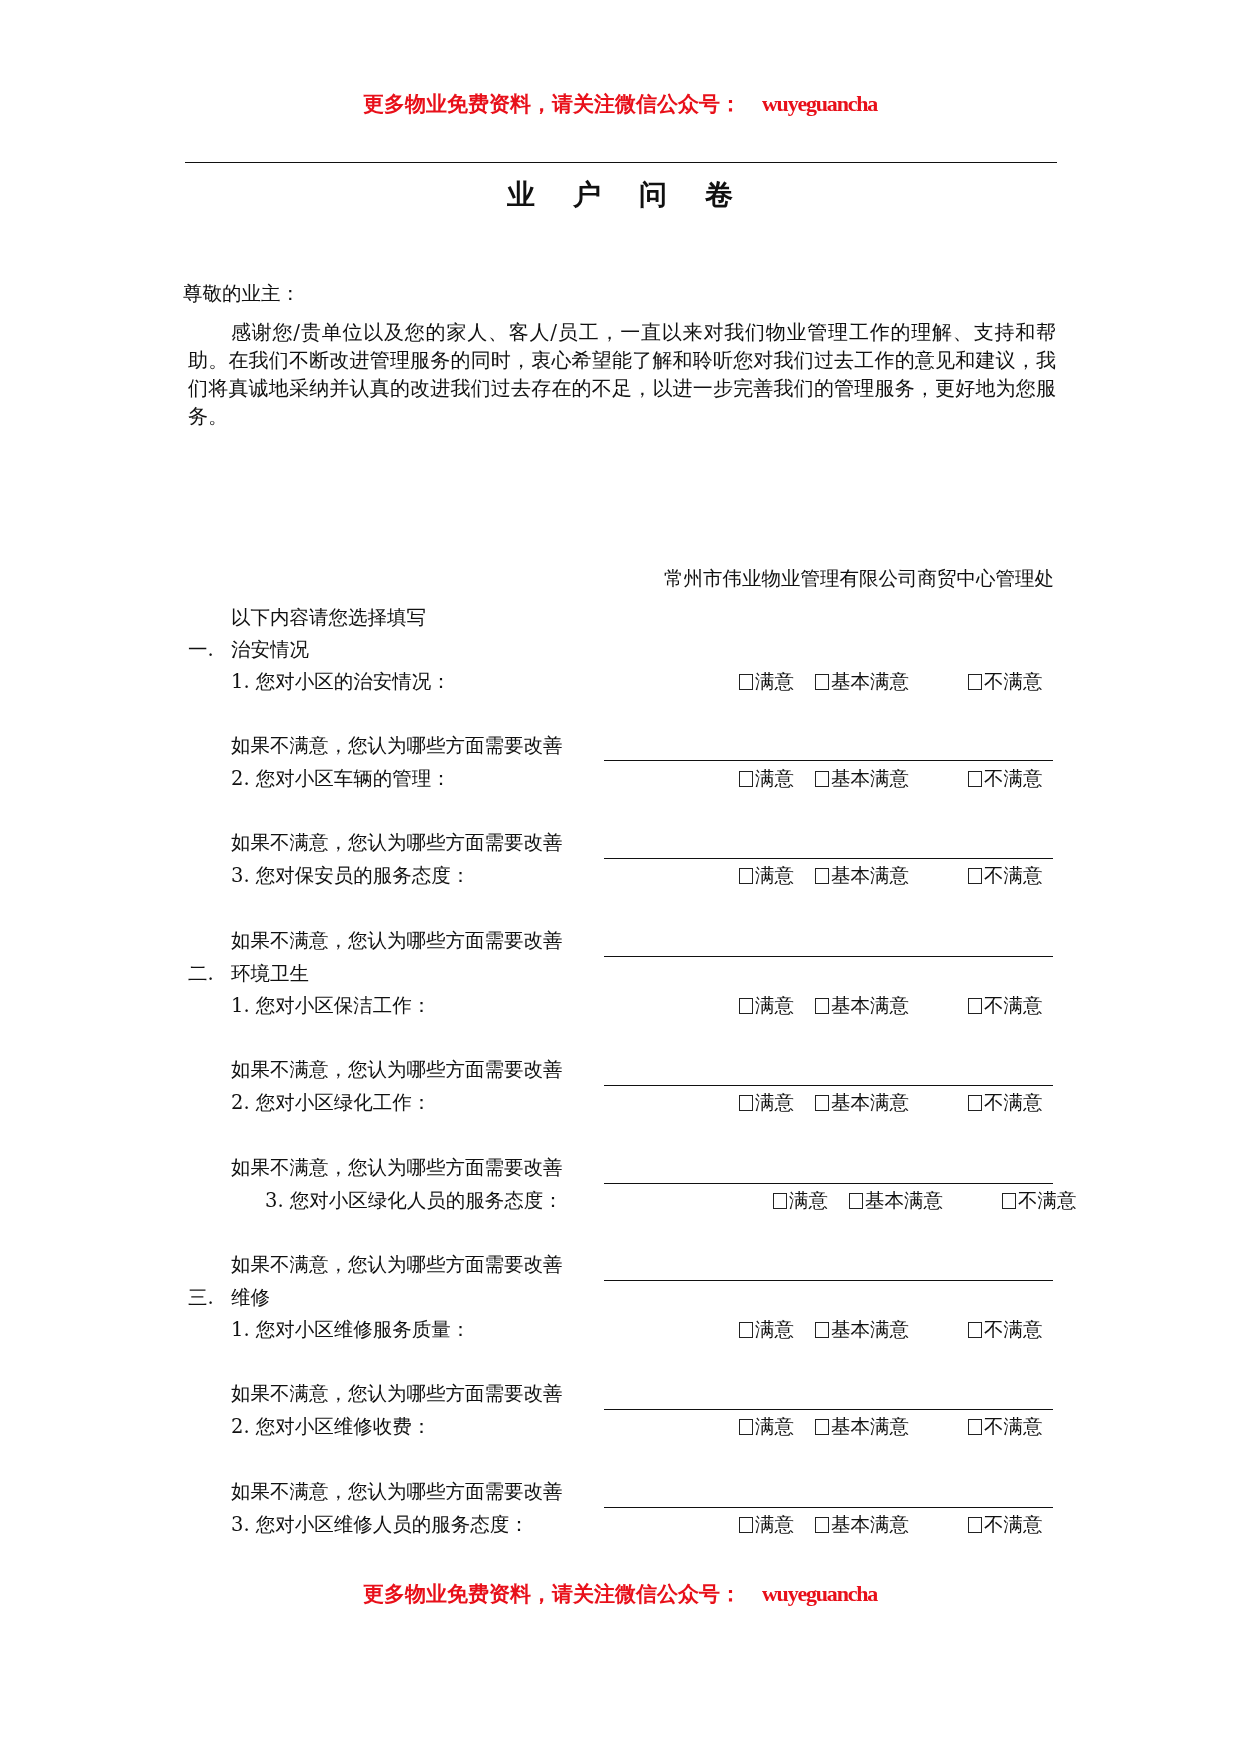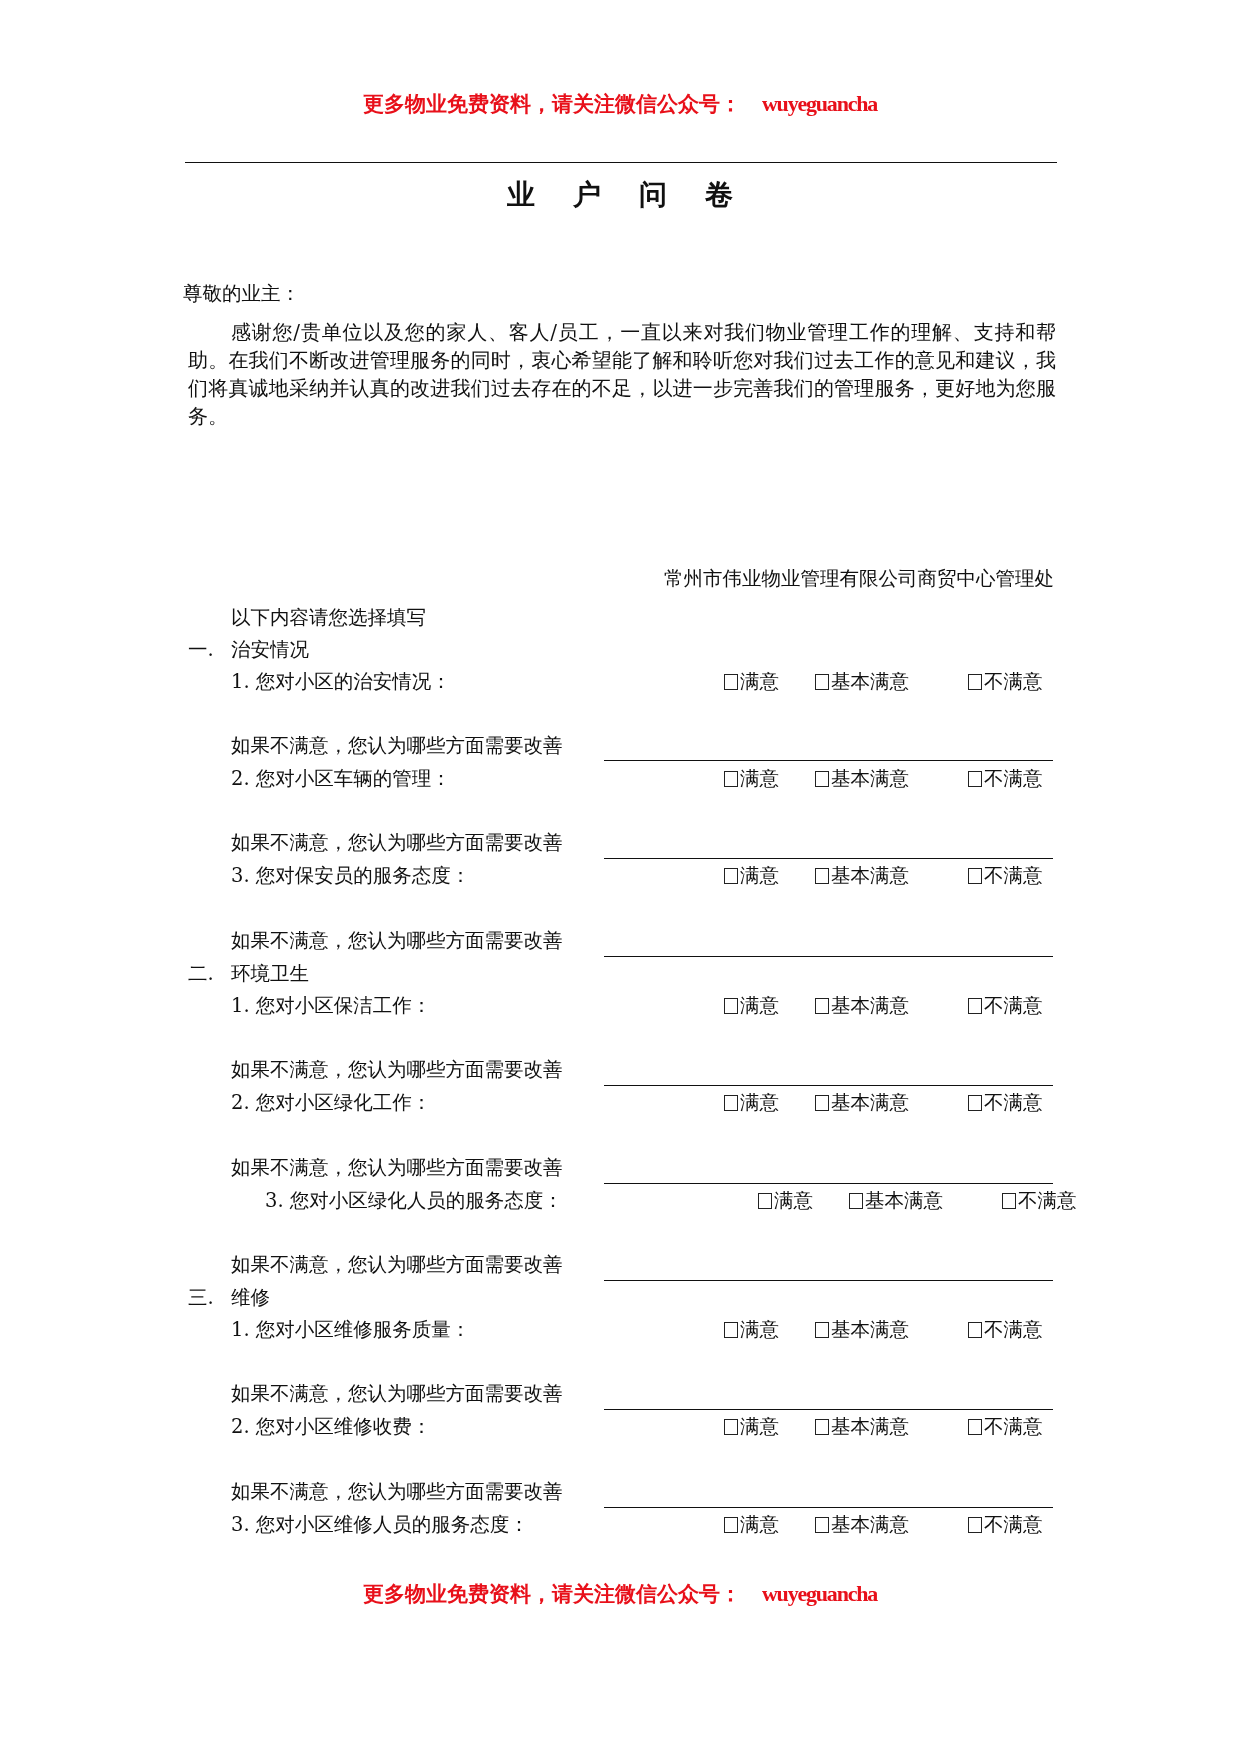--- a/index.html
+++ b/index.html
@@ -14,21 +14,21 @@
   .title { left: 0; width: 1240px; top: 176px; text-align: center; font-size: 28px; font-weight: bold;
            font-family: "DejaVu Sans", "Liberation Sans", sans-serif; letter-spacing: 38px; padding-left: 38px; box-sizing: border-box; }
   .txt { font-size: 19.5px; line-height: 24px; white-space: nowrap; }
   .para { left: 188px; width: 868px; top: 318px; font-size: 20px; line-height: 28px;
           text-indent: 43px; text-align: justify; text-align-last: left; }
   .sig { right: 186px; top: 567px; }
   .row { left: 0; width: 1212px; height: 28px; }
   .row .q { position: absolute; left: 231px; top: 0; }
   .row .opt { position: absolute; top: 0; }
   .row .opt .box { display: inline-block; width: 14px; height: 16px; border: 1.3px solid #222; vertical-align: -2px; margin-right: 2px; box-sizing: border-box; }
-  .row .o1 { left: 683px; padding-left: 41px; }
+  .row .o1 { left: 698px; padding-left: 41px; }
   .row .o2 { left: 815px; }
   .row .o3 { left: 968px; }
   .imp { left: 231px; }
   .imp-line { left: 604px; width: 449px; height: 0; border-top: 1.3px solid #111; }
   .sec { left: 188px; }
   .sec .num { display: inline-block; width: 43px; }
 </style>
 </head>
 <body>
 

